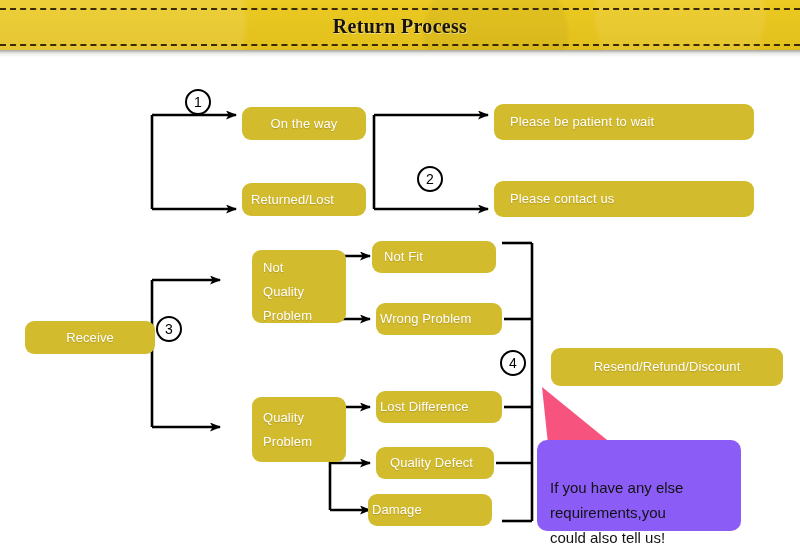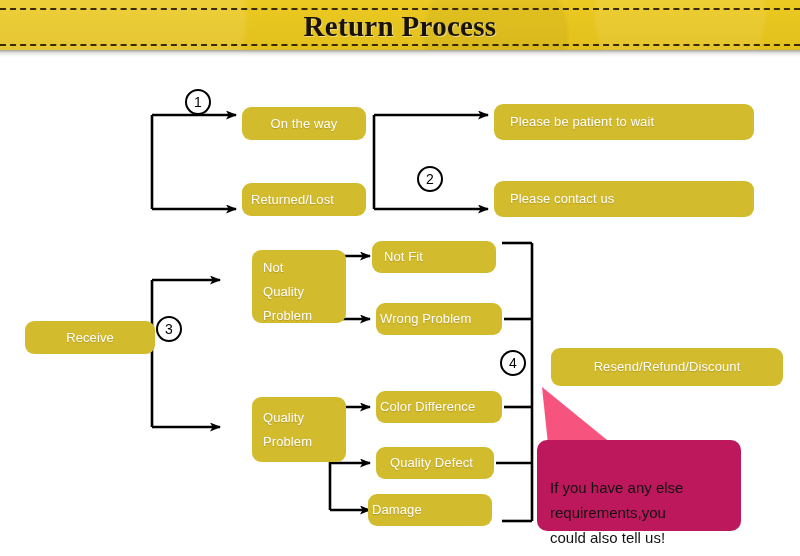--- a/index.html
+++ b/index.html
@@ -45,21 +45,21 @@
     background: linear-gradient(180deg, rgba(90,88,80,0.55) 0%, rgba(150,148,140,0.22) 45%, rgba(255,255,255,0) 100%);
   }
   #page-title {
     position: absolute;
     left: 0; top: 8px;
     width: 800px;
     height: 36px;
     line-height: 36px;
     text-align: center;
     font-family: "Liberation Serif", "DejaVu Serif", serif;
-    font-size: 29px;
+    font-size: 20px;
     font-weight: 700;
     color: #18120a;
     letter-spacing: 0.3px;
     text-shadow: 1px 1px 0 rgba(255,255,255,0.45);
     white-space: nowrap;
   }
 
   
   #diagram {
     position: absolute;
@@ -108,21 +108,21 @@
     box-sizing: border-box;
   }
 
   
   #callout {
     position: absolute;
     left: 537px;
     top: 383px;
     width: 204px;
     height: 91px;
-    background: #be185d;
+    background: #8b5cf6;
     border-radius: 10px;
     box-sizing: border-box;
     padding: 10px 12px 8px 13px;
     color: #121212;
     font-size: 15px;
     line-height: 25px;
     white-space: pre-line;
   }
   #callout-tail {
     position: absolute;
@@ -208,21 +208,21 @@
 Problem</span>
   </div>
 
   <div class="node" style="left:372px; top:184px; width:124px; height:32px; padding-left:12px;text-align:right;">
     <span>Not Fit</span>
   </div>
   <div class="node" style="left:376px; top:246px; width:126px; height:32px; padding-left:4px;">
     <span>Wrong Problem</span>
   </div>
   <div class="node" style="left:376px; top:334px; width:126px; height:32px; padding-left:4px;">
-    <span>Color Difference</span>
+    <span>Lost Difference</span>
   </div>
   <div class="node" style="left:376px; top:390px; width:118px; height:32px; padding-left:14px;">
     <span>Quality Defect</span>
   </div>
   <div class="node" style="left:368px; top:437px; width:124px; height:32px; padding-left:4px;">
     <span>Damage</span>
   </div>
 
   <div class="node center" style="left:551px; top:291px; width:232px; height:38px;">
     <span>Resend/Refund/Discount</span>

